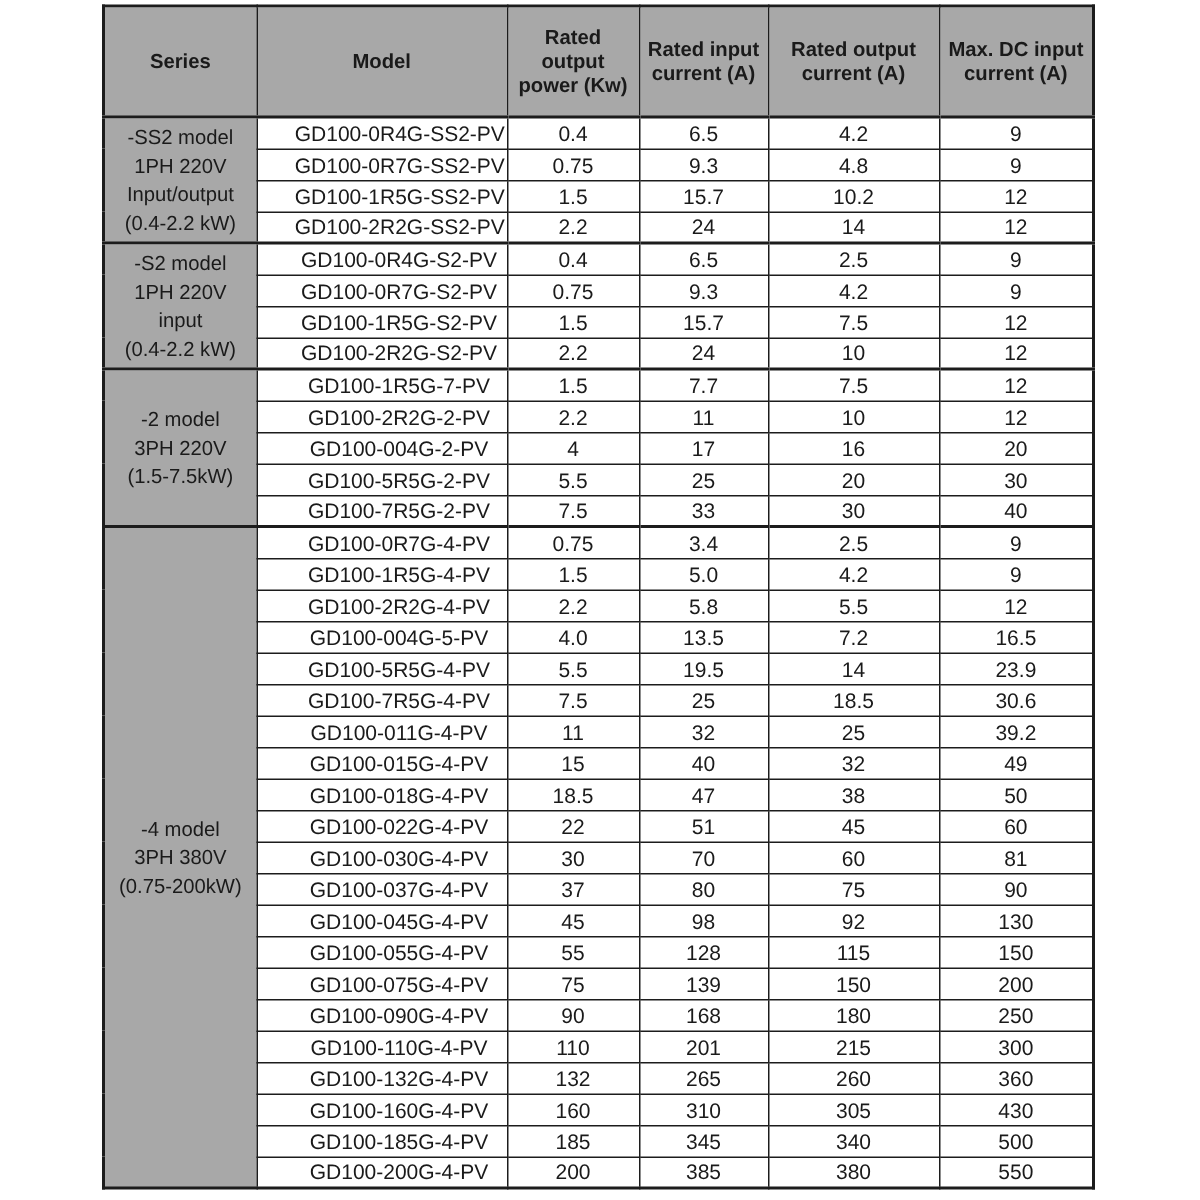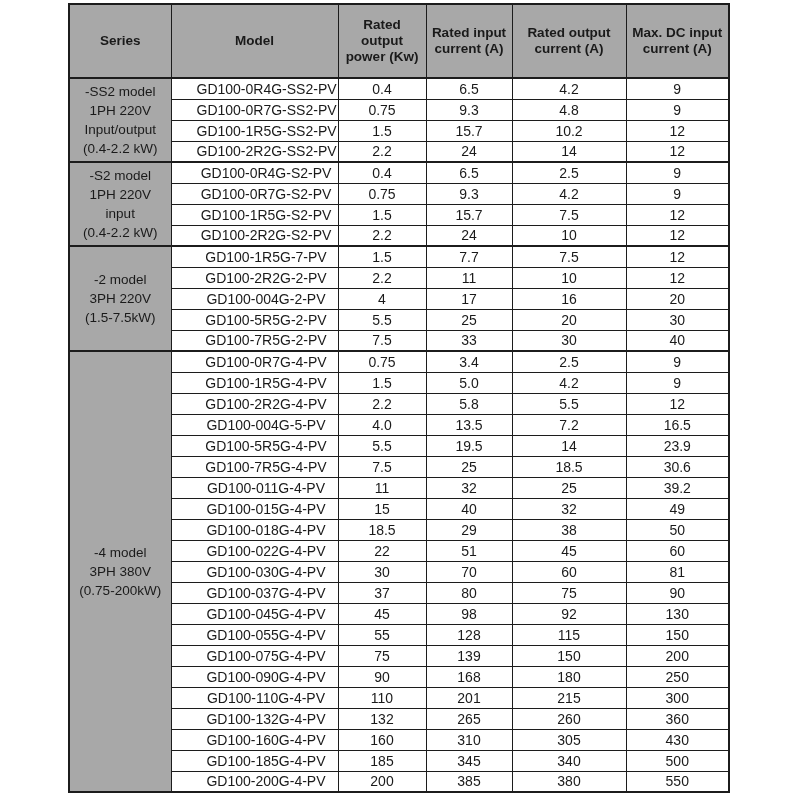--- a/index.html
+++ b/index.html
@@ -245,21 +245,21 @@
         <tr>
           <td class="model-cell">GD100-015G-4-PV</td>
           <td class="value-cell">15</td>
           <td class="value-cell">40</td>
           <td class="value-cell">32</td>
           <td class="value-cell">49</td>
         </tr>
         <tr>
           <td class="model-cell">GD100-018G-4-PV</td>
           <td class="value-cell">18.5</td>
-          <td class="value-cell">29</td>
+          <td class="value-cell">47</td>
           <td class="value-cell">38</td>
           <td class="value-cell">50</td>
         </tr>
         <tr>
           <td class="model-cell">GD100-022G-4-PV</td>
           <td class="value-cell">22</td>
           <td class="value-cell">51</td>
           <td class="value-cell">45</td>
           <td class="value-cell">60</td>
         </tr>

